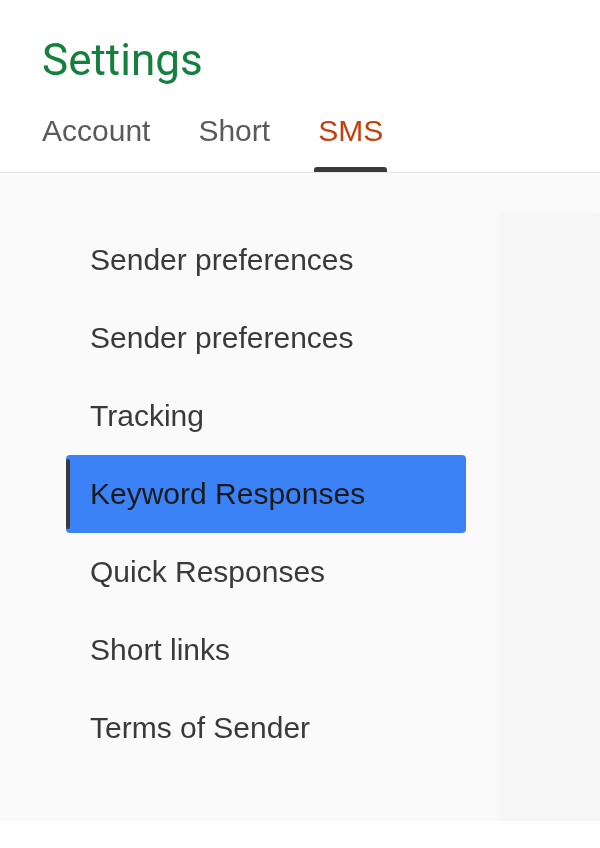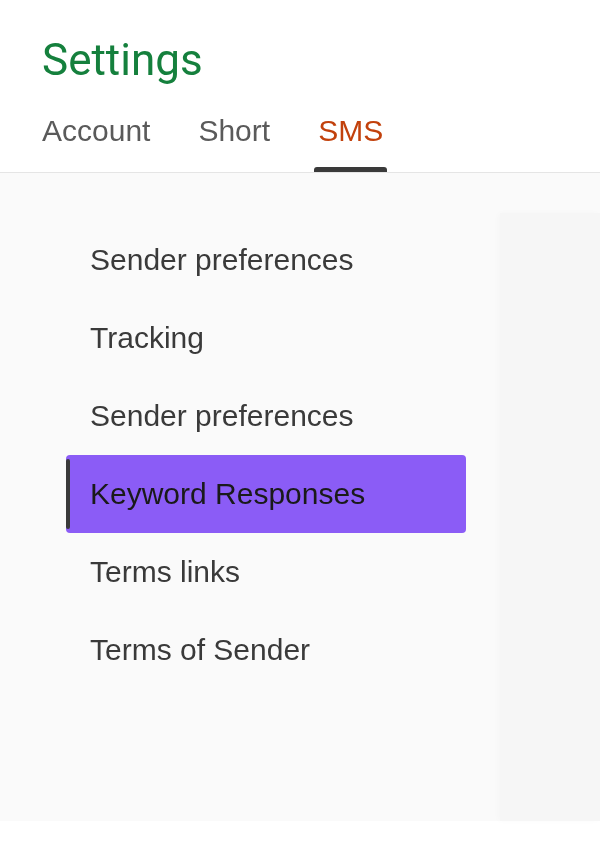--- a/index.html
+++ b/index.html
@@ -71,21 +71,21 @@
       cursor: pointer;
       border: none;
       background: none;
       text-align: left;
       display: block;
       width: 400px;
       border-radius: 4px;
       position: relative;
     }
     .sidebar-item.active {
-      background: #8b5cf6;
+      background: #3b82f6;
       font-weight: 500;
       color: #1a1a1a;
     }
     .sidebar-item.active::before {
       content: "";
       position: absolute;
       left: 0;
       top: 4px;
       bottom: 4px;
       width: 4px;
@@ -107,20 +107,21 @@
   <div class="tabs">
     <button class="tab">Account</button>
     <button class="tab">Short</button>
     <button class="tab active">SMS</button>
   </div>
 </div>
 
 <div class="content">
   <nav class="sidebar">
     <button class="sidebar-item">Sender preferences</button>
+    <button class="sidebar-item">Sender preferences</button>
     <button class="sidebar-item">Tracking</button>
-    <button class="sidebar-item">Sender preferences</button>
     <button class="sidebar-item active">Keyword Responses</button>
-    <button class="sidebar-item">Terms links</button>
+    <button class="sidebar-item">Quick Responses</button>
+    <button class="sidebar-item">Short links</button>
     <button class="sidebar-item">Terms of Sender</button>
   </nav>
   <div class="right-panel"></div>
 </div>
 
 </body></html>

